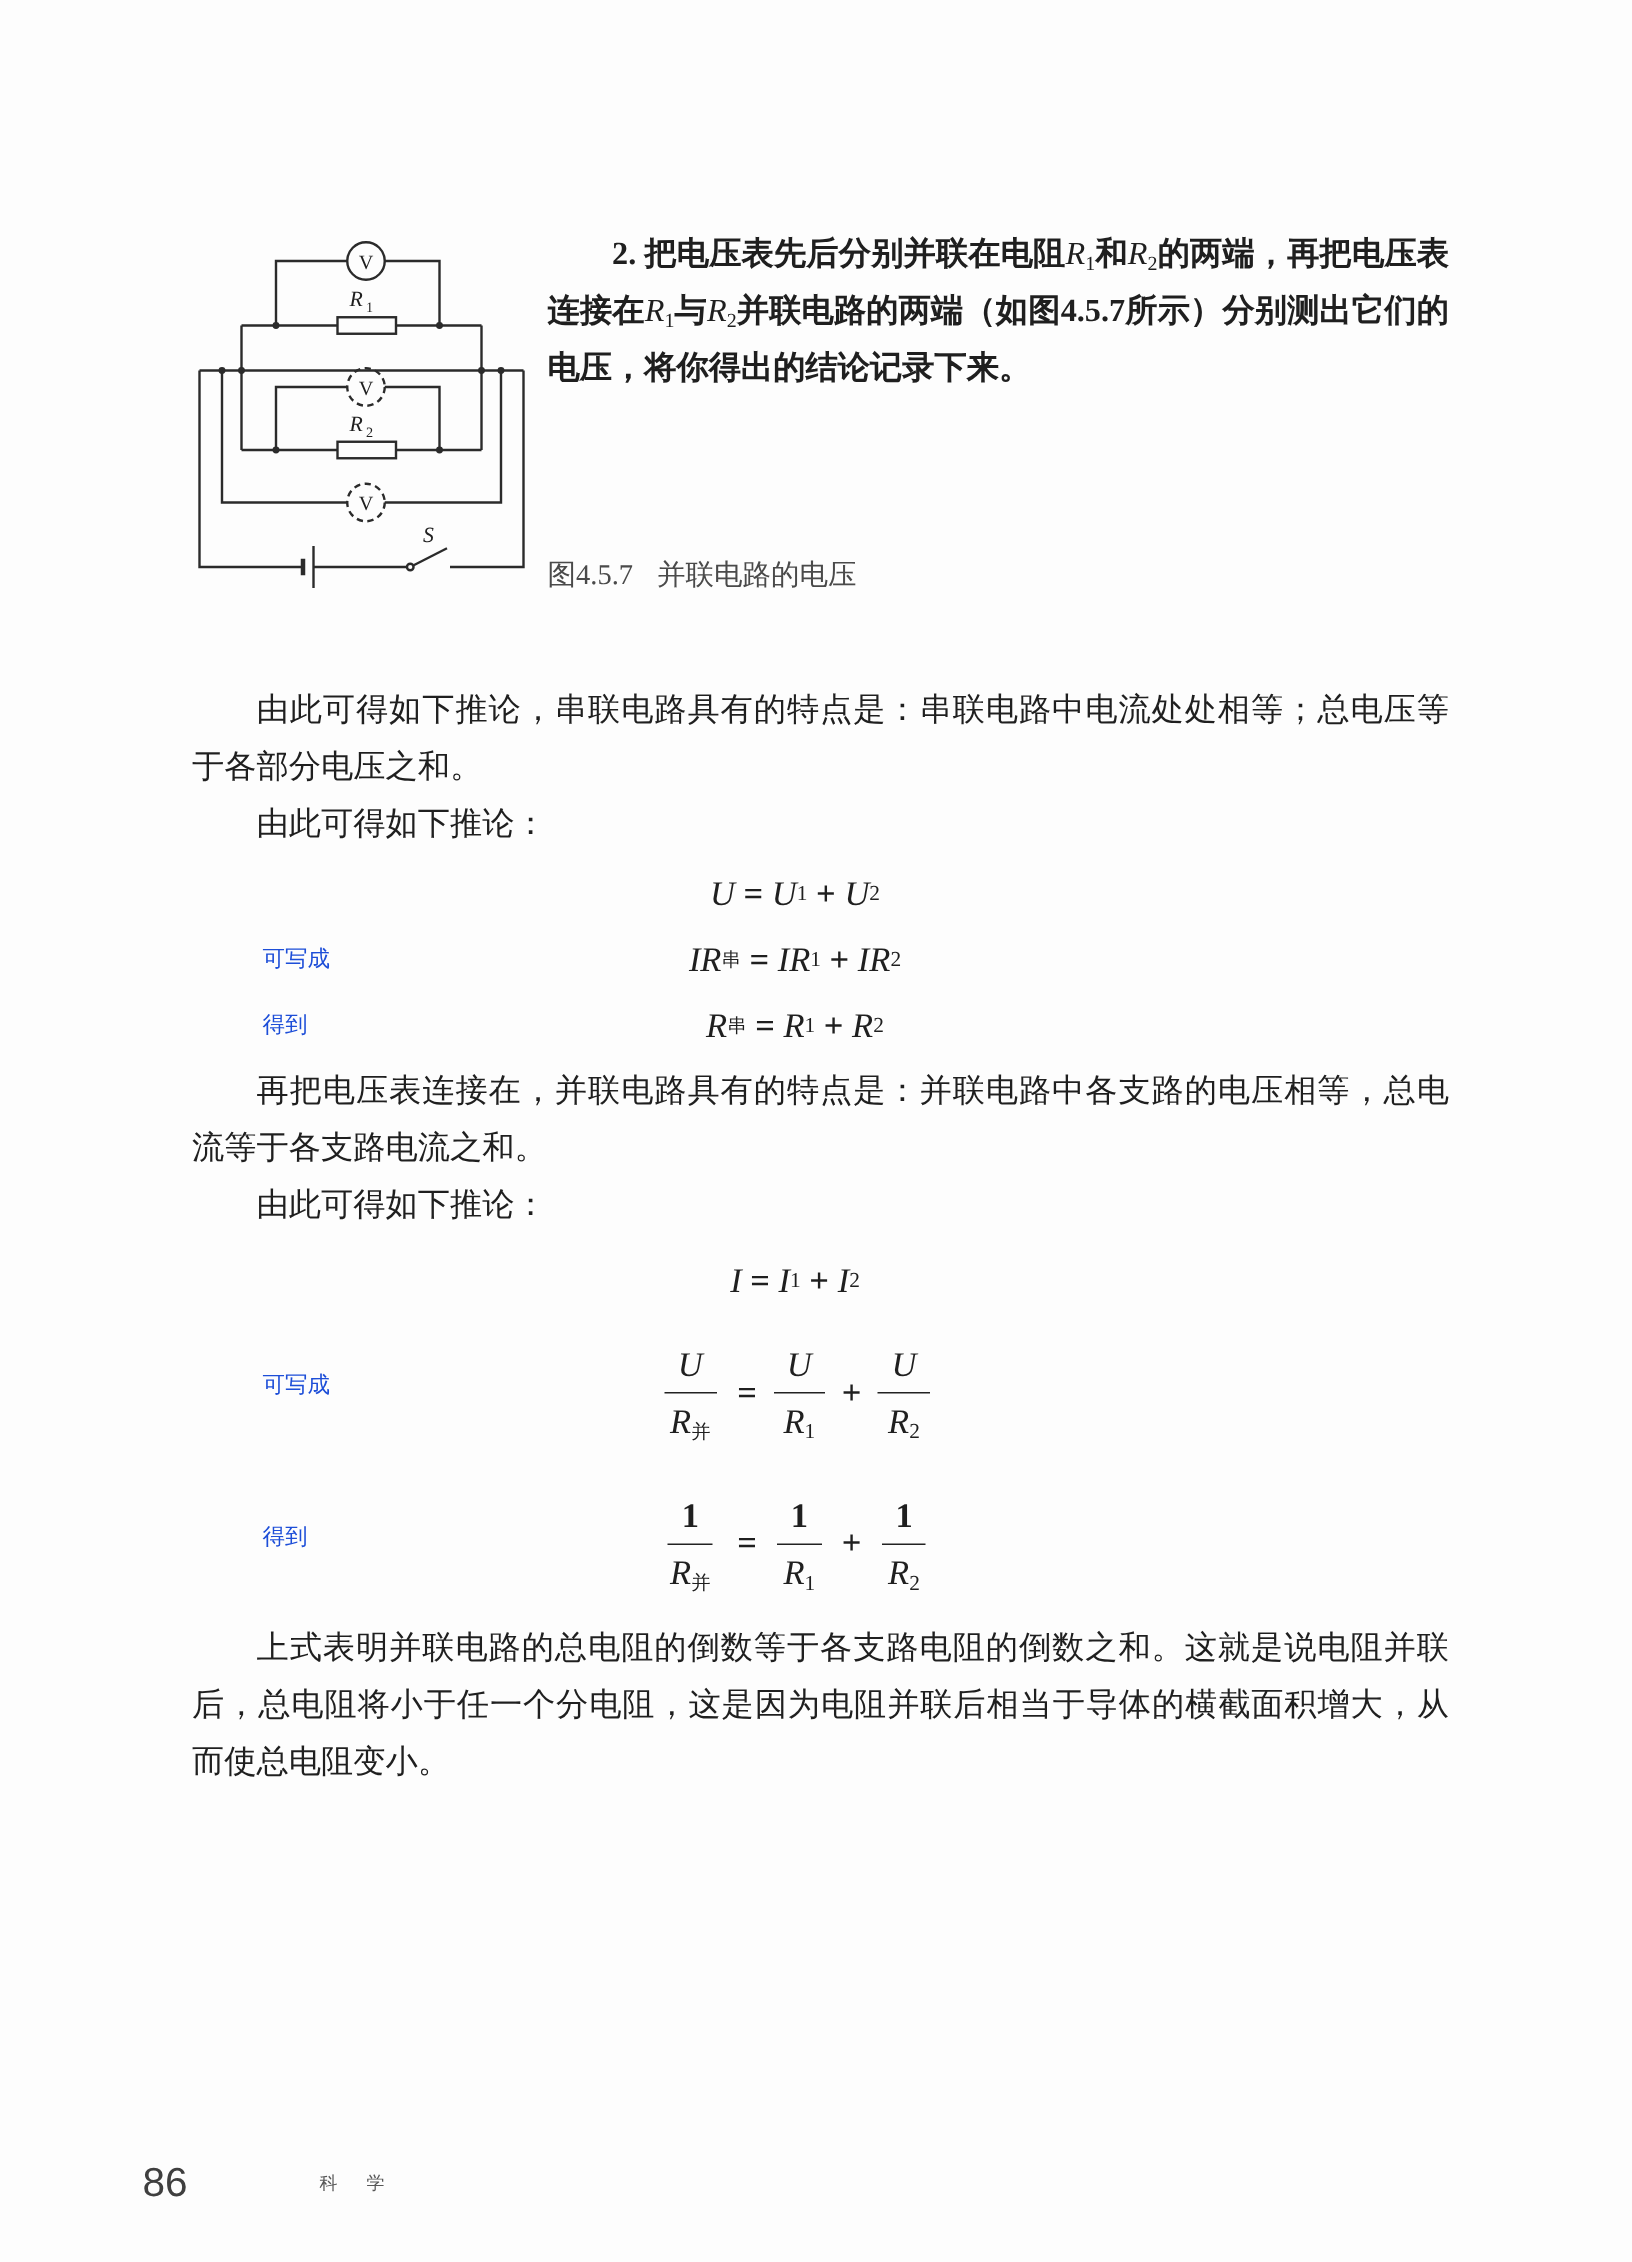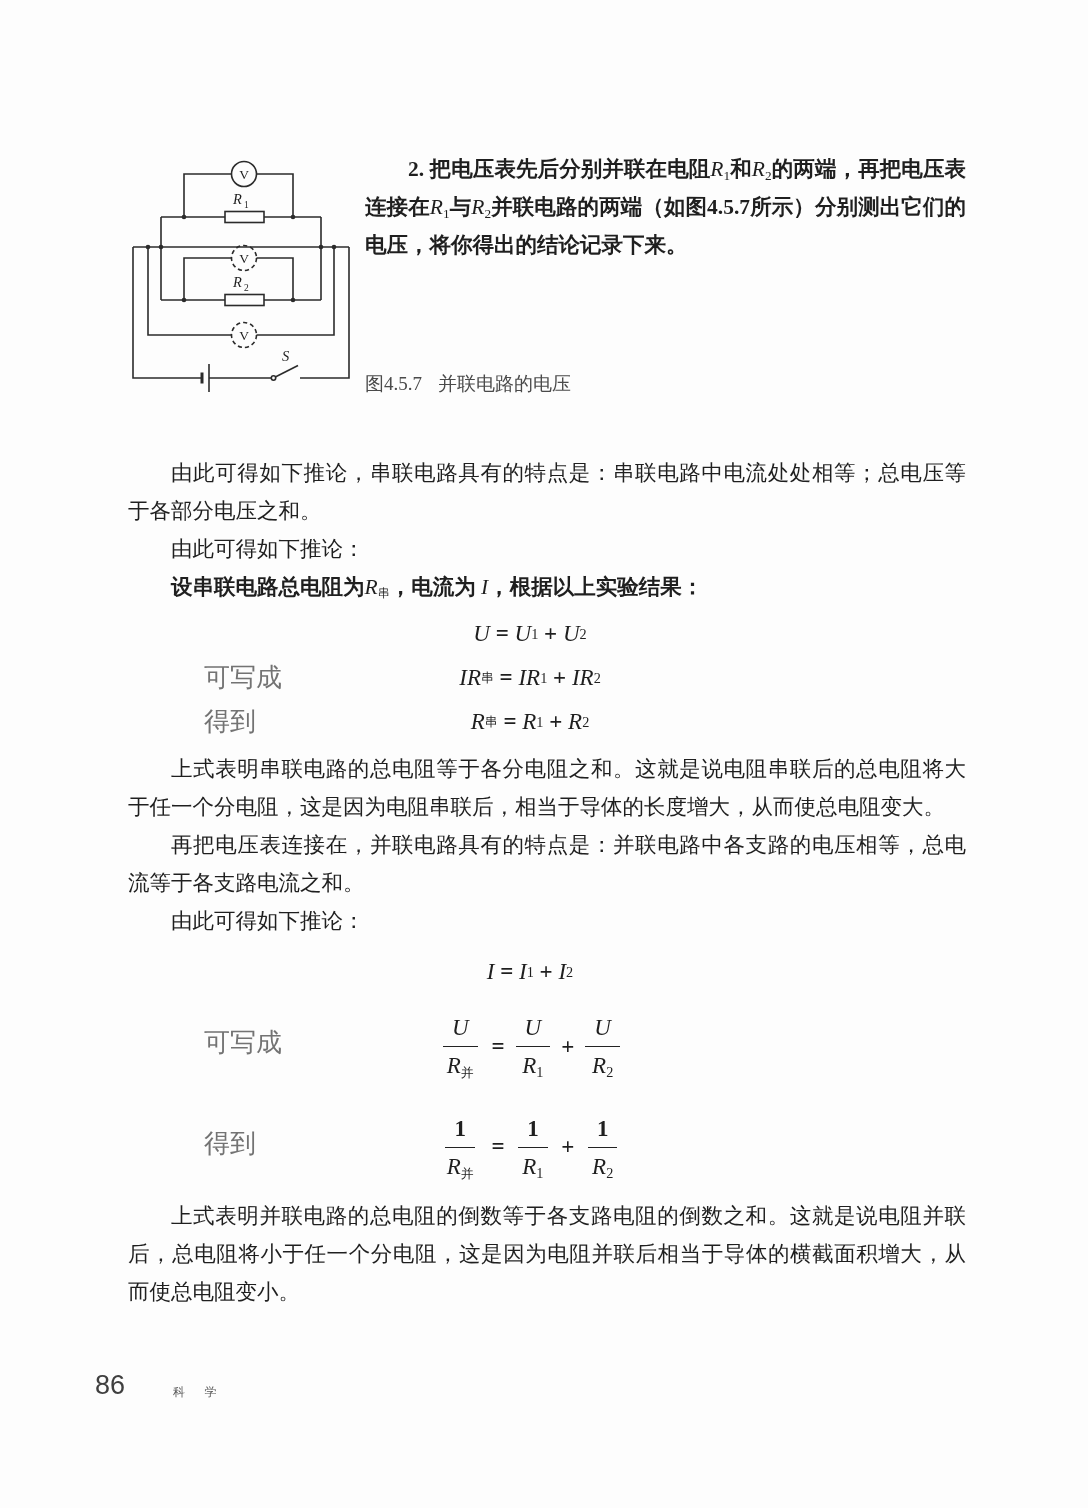--- a/index.html
+++ b/index.html
@@ -20,36 +20,36 @@
   .fig-spacer{flex:1;}
   .caption{font-size:19px;line-height:24px;color:#4a4a4a;margin-bottom:18px;text-align:left;}
   .caption .cap-label{margin-right:16px;}
   
   .para{margin:0;text-indent:2em;}
   
   .eq-row{position:relative;text-align:center;padding-right:34px;
           font-size:23px;line-height:40px;margin:4px 0;}
   .eq-row.frac-row{margin:10px 0;padding-top:6px;padding-bottom:6px;}
   .eq-label{
-    position:absolute;left:47px;top:0;color:#737373;
-    font-size:26px;line-height:40px;text-indent:0;font-style:normal;margin-left:29px;
+    position:absolute;left:47px;top:0;color:#1d4ed8;
+    font-size:15px;line-height:40px;text-indent:0;font-style:normal;
   }
   .frac-row .eq-label{top:50%;transform:translateY(-50%);line-height:21.5px;}
   .formula{display:inline-flex;align-items:center;white-space:pre;}
   .seg-v{font-style:italic;}
   .seg-t{font-style:normal;font-weight:bold;}
   sub.seg-s,sub.seg-c{font-style:normal;line-height:0;vertical-align:-0.28em;}
   sub.seg-s{font-size:0.62em;}
   sub.seg-c{font-size:0.56em;}
   .frac{display:inline-flex;flex-direction:column;align-items:center;
         vertical-align:middle;margin:0 3px;}
   .fnum{display:block;padding:0 9px 6px;border-bottom:1.7px solid #222;line-height:1.1;}
   .fden{display:block;padding:6px 9px 0;line-height:1.1;}
   
-  .footer{position:absolute;left:95px;top:1370px;display:flex;align-items:flex-end;}
+  .footer{position:absolute;left:95px;top:1440px;display:flex;align-items:center;gap:40px;}
   .page-num{font-size:27px;color:#3f3f3f;font-family:"Liberation Sans","DejaVu Sans",sans-serif;}
   .subject{font-size:12px;color:#575757;letter-spacing:8px;margin-left:48px;
            font-family:"Liberation Sans","DejaVu Sans",sans-serif;}
   
   .svgtxt{font-family:"Liberation Serif","DejaVu Serif",serif;}
 </style>
 </head>
 <body>
 
 <div class="page">
@@ -113,35 +113,33 @@
         <p class="para"><span class="seg-t">2. 把电压表先后分别并联在电阻</span><span class="seg-v">R</span><sub class="seg-s">1</sub><span class="seg-t">和</span><span class="seg-v">R</span><sub class="seg-s">2</sub><span class="seg-t">的两端，再把电压表连接在</span><span class="seg-v">R</span><sub class="seg-s">1</sub><span class="seg-t">与</span><span class="seg-v">R</span><sub class="seg-s">2</sub><span class="seg-t">并联电路的两端（如图4.5.7所示）分别测出它们的电压，将你得出的结论记录下来。</span></p>
         <div class="fig-spacer"></div>
         <div class="caption">
           <span class="cap-label">图4.5.7</span><span>并联电路的电压</span>
         </div>
       </div>
     </div>
 
     <p class="para">由此可得如下推论，串联电路具有的特点是：串联电路中电流处处相等；总电压等于各部分电压之和。</p>
     <p class="para">由此可得如下推论：</p>
-    <p class="para"><span class="seg-t">设串联电路总电阻为</span><span class="seg-v">R</span><sub class="seg-c">串</sub><span class="seg-t">，电流为 </span><span class="seg-v">I</span><span class="seg-t">，根据以上实验结果：</span></p>
 
     <div class="eq-row" style="margin-top:8px;">
       <span class="formula"><span class="seg-v">U</span><span class="seg-t"> = </span><span class="seg-v">U</span><sub class="seg-s">1</sub><span class="seg-t"> + </span><span class="seg-v">U</span><sub class="seg-s">2</sub></span>
     </div>
     <div class="eq-row">
       <span class="eq-label">可写成</span>
       <span class="formula"><span class="seg-v">IR</span><sub class="seg-c">串</sub><span class="seg-t"> = </span><span class="seg-v">IR</span><sub class="seg-s">1</sub><span class="seg-t"> + </span><span class="seg-v">IR</span><sub class="seg-s">2</sub></span>
     </div>
     <div class="eq-row">
       <span class="eq-label">得到</span>
       <span class="formula"><span class="seg-v">R</span><sub class="seg-c">串</sub><span class="seg-t"> = </span><span class="seg-v">R</span><sub class="seg-s">1</sub><span class="seg-t"> + </span><span class="seg-v">R</span><sub class="seg-s">2</sub></span>
     </div>
 
-    <p class="para" style="margin-top:8px;">上式表明串联电路的总电阻等于各分电阻之和。这就是说电阻串联后的总电阻将大于任一个分电阻，这是因为电阻串联后，相当于导体的长度增大，从而使总电阻变大。</p>
 
     <p class="para">再把电压表连接在，并联电路具有的特点是：并联电路中各支路的电压相等，总电流等于各支路电流之和。</p>
     <p class="para">由此可得如下推论：</p>
 
     <div class="eq-row" style="margin-top:12px;">
       <span class="formula"><span class="seg-v">I</span><span class="seg-t"> = </span><span class="seg-v">I</span><sub class="seg-s">1</sub><span class="seg-t"> + </span><span class="seg-v">I</span><sub class="seg-s">2</sub></span>
     </div>
     <div class="eq-row frac-row">
       <span class="eq-label">可写成</span>
       <span class="formula"><span class="frac"><span class="fnum"><span class="seg-v">U</span></span><span class="fden"><span class="seg-v">R</span><sub class="seg-c">并</sub></span></span><span class="seg-t"> = </span><span class="frac"><span class="fnum"><span class="seg-v">U</span></span><span class="fden"><span class="seg-v">R</span><sub class="seg-s">1</sub></span></span><span class="seg-t"> + </span><span class="frac"><span class="fnum"><span class="seg-v">U</span></span><span class="fden"><span class="seg-v">R</span><sub class="seg-s">2</sub></span></span></span>

